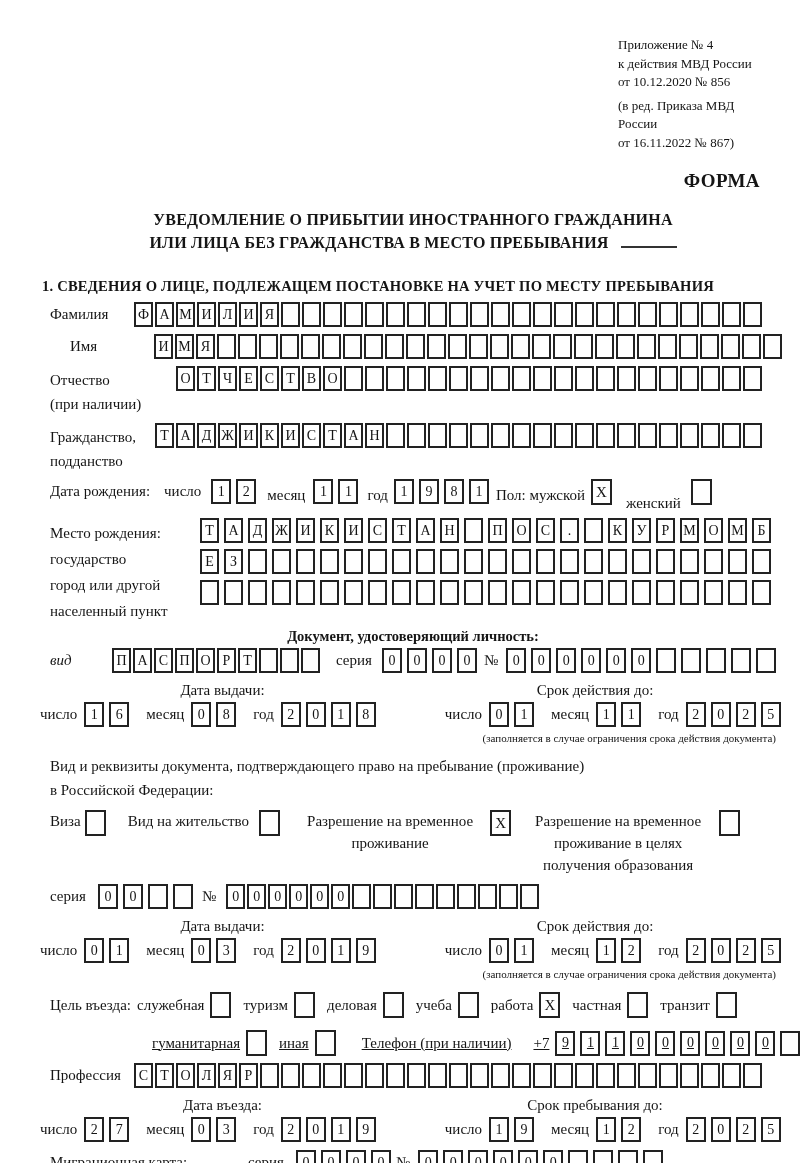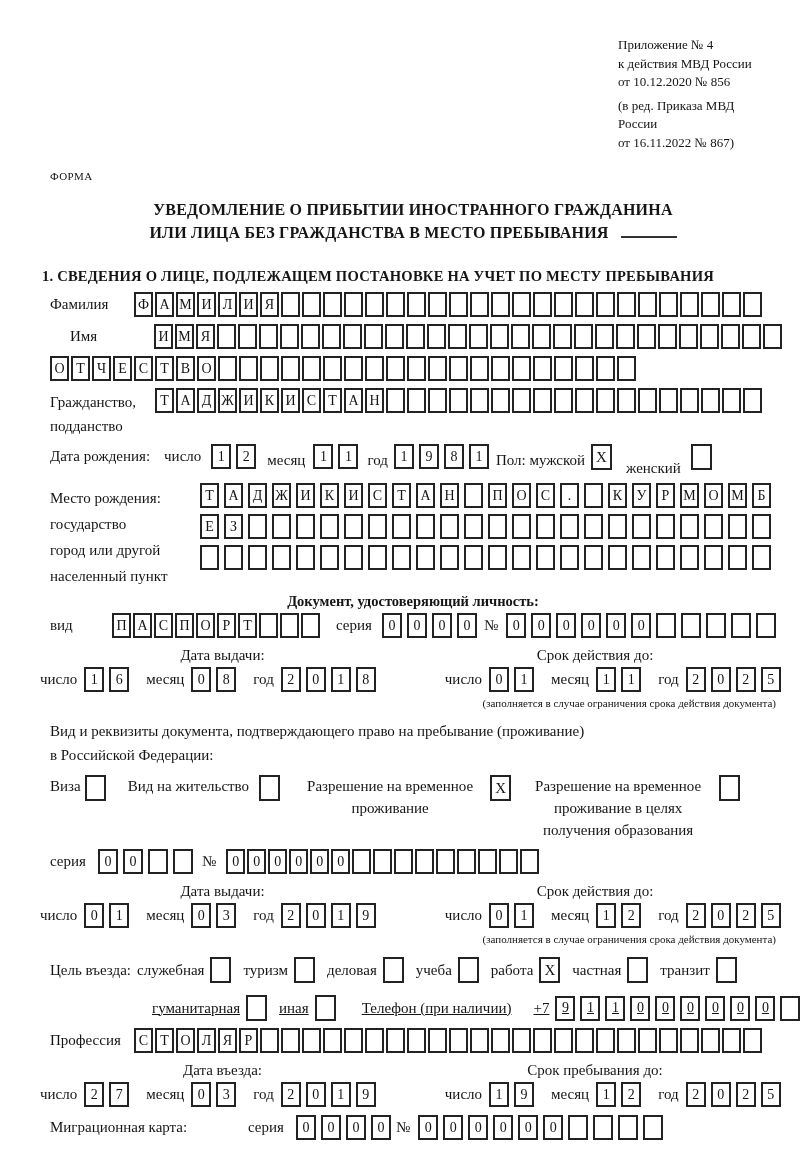--- a/index.html
+++ b/index.html
@@ -6,21 +6,21 @@
   html,body { background:#ffffff; }
   .page {
     width:800px; height:1163px; margin:0 auto; position:relative; overflow:hidden;
     background:#ffffff; color:#151515;
     font-family:"Liberation Serif","DejaVu Serif",serif;
     font-size:15px; padding:36px 24px 8px 50px;
   }
   
   .annex { margin-left:568px; font-size:13px; line-height:18.5px; }
   .annex .gap { margin-top:5px; }
-  .forma { font-weight:normal; font-size:11px; margin:18px 16px 0 0; letter-spacing:.4px; }
+  .forma { text-align:right; font-weight:bold; font-size:19px; margin:18px 16px 0 0; letter-spacing:.4px; }
   .title { text-align:center; font-weight:bold; font-size:16px; line-height:23px; margin-top:16px; letter-spacing:.2px; }
   .blank-line { display:inline-block; width:56px; border-bottom:2px solid #333; height:13px; margin-left:12px; }
   .sec1 { font-weight:bold; font-size:14.6px; margin:24px 0 4px -8px; letter-spacing:.2px; white-space:nowrap; }
 
   
   .cells { display:flex; flex-wrap:nowrap; }
   .cell {
     flex:none; width:19px; height:25px; border:2px solid #222; margin-right:2px;
     display:flex; align-items:center; justify-content:center;
     font-size:14px; line-height:1; background:#fff;
@@ -148,20 +148,24 @@
         <span class="cell"></span>
         <span class="cell"></span>
         <span class="cell"></span>
         <span class="cell"></span>
         <span class="cell"></span>
         <span class="cell"></span>
       </div>
   </div>
 
   <div class="frow">
+    <div class="flabel lab2" style="width:126px;">
+      <div>Отчество</div>
+      <div>(при наличии)</div>
+    </div>
     <div class="cells">
         <span class="cell">О</span>
         <span class="cell">Т</span>
         <span class="cell">Ч</span>
         <span class="cell">Е</span>
         <span class="cell">С</span>
         <span class="cell">Т</span>
         <span class="cell">В</span>
         <span class="cell">О</span>
         <span class="cell"></span>
@@ -335,21 +339,21 @@
           <span class="cell"></span>
           <span class="cell"></span>
           <span class="cell"></span>
         </div>
     </div>
   </div>
 
   <div style="text-align:center; font-weight:bold; font-size:14.5px; margin-top:4px;">Документ, удостоверяющий личность:</div>
 
   <div class="frow" style="margin-top:3px;">
-    <span class="w" style="width:62px;">вид</span>
+    <span class="w" style="width:62px;font-style:italic;">вид</span>
     <span class="cells">
         <span class="cell">П</span>
         <span class="cell">А</span>
         <span class="cell">С</span>
         <span class="cell">П</span>
         <span class="cell">О</span>
         <span class="cell">Р</span>
         <span class="cell">Т</span>
         <span class="cell"></span>
         <span class="cell"></span>

